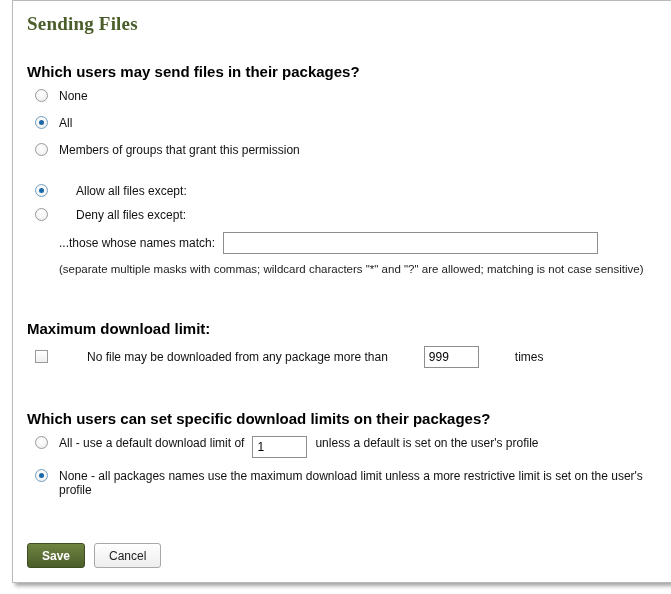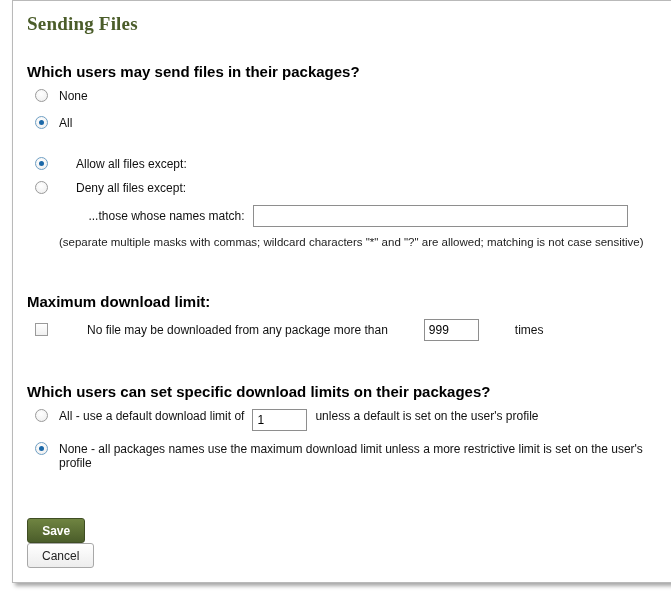--- a/index.html
+++ b/index.html
@@ -94,21 +94,20 @@
   }
   .opt-label {
     font-size: 12px;
     color: #111;
   }
   .match-row {
     display: flex;
     align-items: center;
     margin: 6px 0 0 0;
     padding-left: 32px;
-    justify-content: center;
   }
   .match-label {
     font-size: 12px;
     color: #111;
     white-space: nowrap;
   }
   .text-input {
     box-sizing: border-box;
     height: 22px;
     border: 1px solid #8e8e8e;
@@ -145,21 +144,20 @@
     width: 55px;
     text-align: left;
     margin: 0 8px;
   }
   .buttons {
     position: absolute;
     left: 14px;
     bottom: 14px;
     display: flex;
     align-items: center;
-    flex-direction: column;
   }
   .btn {
     font-family: "Liberation Sans", sans-serif;
     font-size: 12px;
     height: 25px;
     padding: 0 14px;
     border-radius: 3px;
     cursor: pointer;
     line-height: 25px;
     box-sizing: border-box;
@@ -191,20 +189,24 @@
     <div class="opt-row">
       <span class="radio"></span>
       <span class="opt-label">None</span>
     </div>
 
     <div class="opt-row">
       <span class="radio checked"></span>
       <span class="opt-label">All</span>
     </div>
 
+    <div class="opt-row">
+      <span class="radio"></span>
+      <span class="opt-label">Members of groups that grant this permission</span>
+    </div>
 
     <div class="spacer-md"></div>
 
 
     <div class="opt-row tight">
       <span class="radio checked"></span>
       <span class="opt-label">Allow all files except:</span>
     </div>
 
     <div class="opt-row tight">

